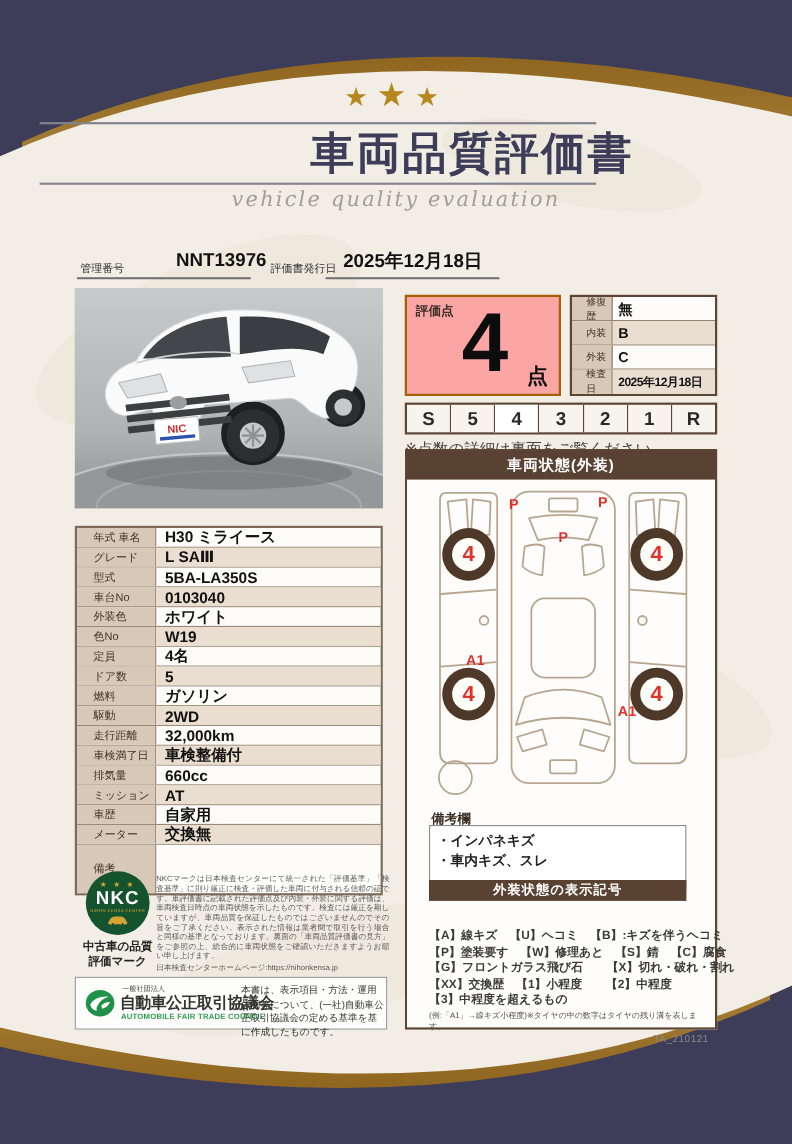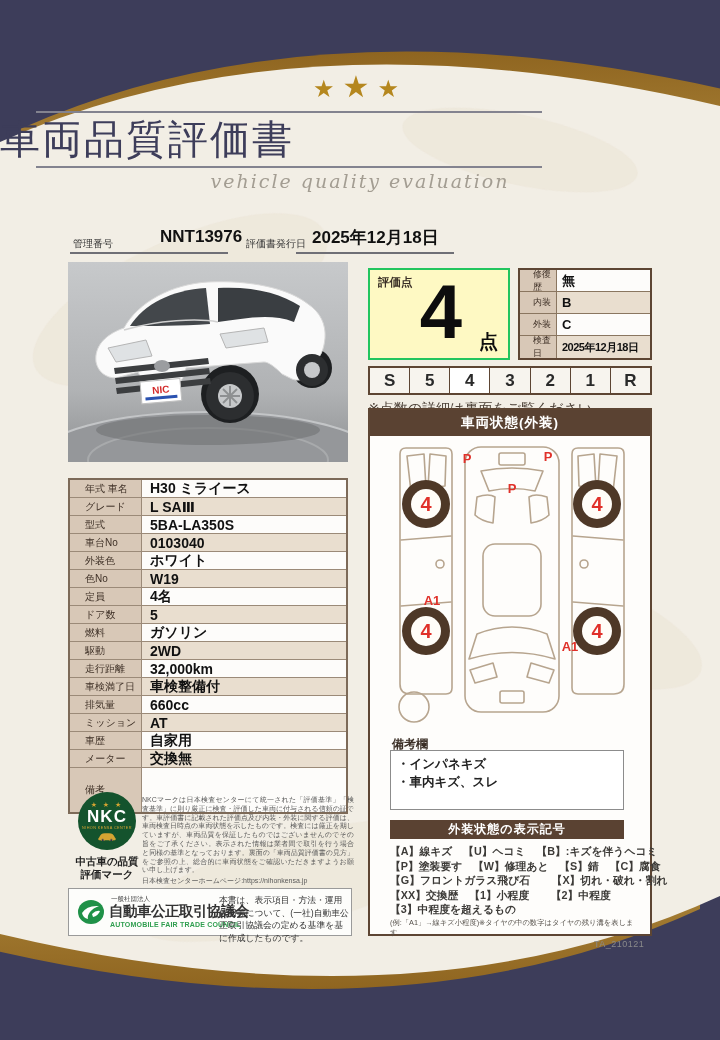--- a/index.html
+++ b/index.html
@@ -4,32 +4,32 @@
 <style>
   html,body{margin:0;padding:0;background:#3d3d5a;}
   #canvas{position:relative;width:720px;height:1040px;overflow:hidden;
     font-family:"Liberation Sans","DejaVu Sans",sans-serif;color:#222;}
   #canvas *{box-sizing:border-box;}
   .abs{position:absolute;}
   
   .stars{top:72px;left:0;width:720px;text-align:center;color:#b5871e;font-size:24px;letter-spacing:8px;line-height:1;}
   .stars .mid{font-size:30px;}
   .hline{left:36px;width:506px;height:1.5px;background:#83838f;}
-  .doc-title{top:112px;left:0;width:576px;text-align:left;font-family:"DejaVu Serif","Liberation Serif",serif;
-    font-size:40px;font-weight:normal;color:#3d3d5a;letter-spacing:2px;}
+  .doc-title{top:112px;left:0;width:576px;text-align:right;font-family:"DejaVu Serif","Liberation Serif",serif;
+    font-size:40px;font-weight:bold;color:#3d3d5a;letter-spacing:2px;}
   .doc-sub{top:170px;left:0;width:720px;text-align:center;font-family:"DejaVu Serif","Liberation Serif",serif;
     font-style:italic;font-size:19px;color:#a39d92;letter-spacing:2px;}
   
   .meta-label{font-size:10px;color:#333;}
   .meta-value{font-size:17px;font-weight:bold;color:#111;}
   .meta-line{height:1.5px;background:#6f6f76;}
   
   #photo{left:68px;top:262px;width:280px;height:200px;background:#b9bbbd;}
   
-  #score-box{left:368px;top:268px;width:142px;height:92px;background:#fef9c3;border:2px solid #22c55e;}
+  #score-box{left:368px;top:268px;width:142px;height:92px;background:#fca5a5;border:2px solid #a16207;}
   #score-box .lbl{position:absolute;left:8px;top:5px;font-size:11.5px;font-weight:bold;color:#3a2f26;}
   #score-box .big{position:absolute;left:0;top:-4px;width:142px;text-align:center;font-size:76px;font-weight:bold;color:#0d0d0d;line-height:92px;}
   #score-box .unit{position:absolute;right:10px;bottom:3px;font-size:19px;font-weight:bold;color:#0d0d0d;}
   
   #cond-table{left:518px;top:268px;width:134px;height:92px;border:2px solid #5d4533;background:#fdfcfa;}
   .cond-row{display:flex;height:22px;border-bottom:1px solid #8a7660;}
   .cond-row:last-child{border-bottom:none;}
   .cond-row .cl{width:37px;background:#d8c8b7;font-size:9px;color:#3f3127;display:flex;align-items:center;padding-left:13px;border-right:1px solid #8a7660;}
   .cond-row .cv{flex:1;display:flex;align-items:center;padding-left:5px;font-weight:bold;font-size:13px;color:#111;}
   .cond-row.alt .cv{background:#e9decf;}
@@ -54,21 +54,21 @@
   #diagram-wrap{position:absolute;left:10px;top:34px;width:264px;height:292px;}
   #diagram-overlay{position:absolute;left:0;top:0;width:264px;height:292px;}
   .mark{position:absolute;transform:translate(-50%,-50%);color:#e0312a;font-weight:bold;font-size:13px;font-family:"Liberation Sans",sans-serif;}
   .tire{position:absolute;width:48px;height:48px;border-radius:50%;background:#4e3827;transform:translate(-50%,-50%);
     display:flex;align-items:center;justify-content:center;}
   .tire .in{width:30px;height:30px;border-radius:50%;background:#fffdf8;display:flex;align-items:center;justify-content:center;
     color:#e0312a;font-weight:bold;font-size:20px;}
   .rem-label{position:absolute;left:22px;top:326px;font-size:12px;font-weight:bold;color:#3b2f26;}
   #remarks-box{position:absolute;left:20px;top:340px;width:234px;height:60px;border:1px solid #8c8c8c;background:#fff;padding:4px 6px;}
   #remarks-box p{margin:0;font-size:12.5px;font-weight:bold;color:#222;line-height:18px;}
-  #legend-band{position:absolute;left:20px;top:410px;width:234px;height:19px;background:#5a4232;color:#fff;
+  #legend-band{position:absolute;left:20px;top:390px;width:234px;height:19px;background:#5a4232;color:#fff;
     font-size:12px;font-weight:bold;display:flex;align-items:center;justify-content:center;letter-spacing:1px;}
   #legend-lines{position:absolute;left:20px;top:434px;width:246px;}
   #legend-lines p{margin:0;font-size:10.8px;font-weight:bold;color:#3d3b38;line-height:14.5px;white-space:nowrap;}
   #legend-note{position:absolute;left:20px;top:508px;width:246px;font-size:7.3px;color:#55504a;}
   .doc-code{left:594px;top:939px;font-size:9px;color:#8a8a8a;letter-spacing:0.5px;}
   
   #nkc-circle{left:78px;top:792px;width:58px;height:58px;border-radius:50%;background:#14532d;
     display:flex;flex-direction:column;align-items:center;justify-content:center;}
   #nkc-circle .st{color:#d4a432;font-size:7px;letter-spacing:2px;line-height:7px;}
   #nkc-circle .nm{color:#fff;font-weight:bold;font-size:17px;line-height:18px;letter-spacing:1px;}

